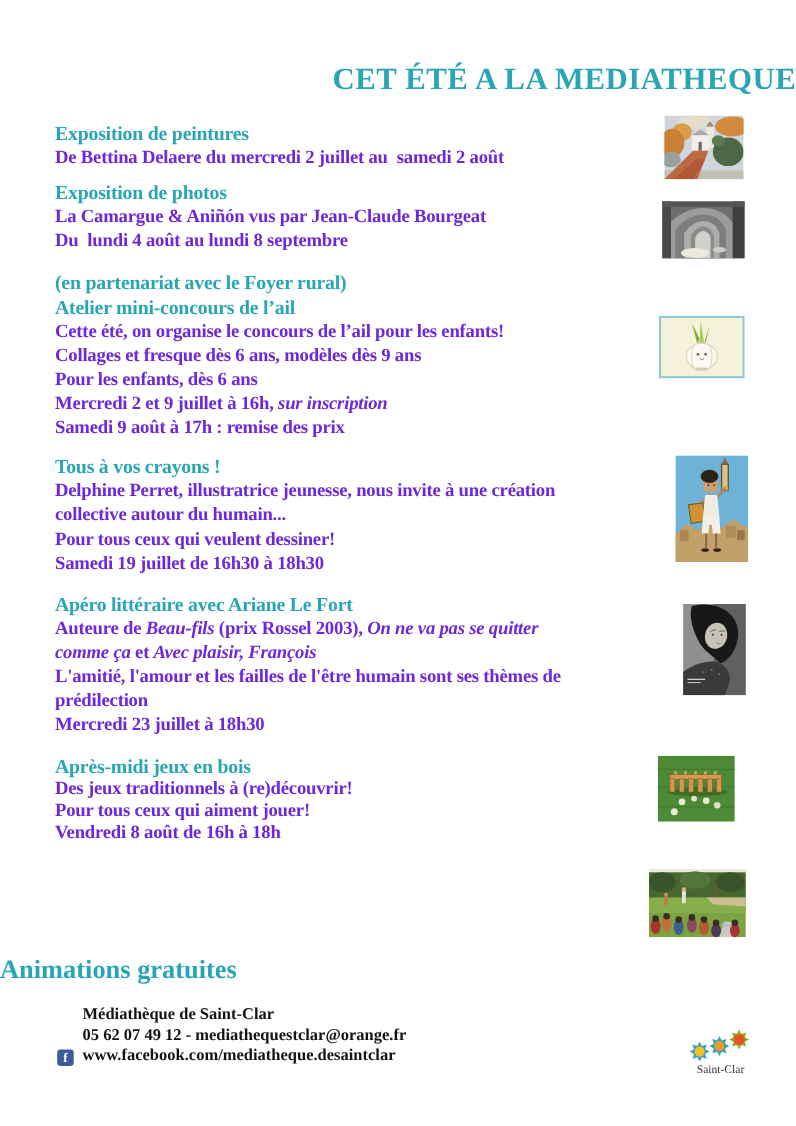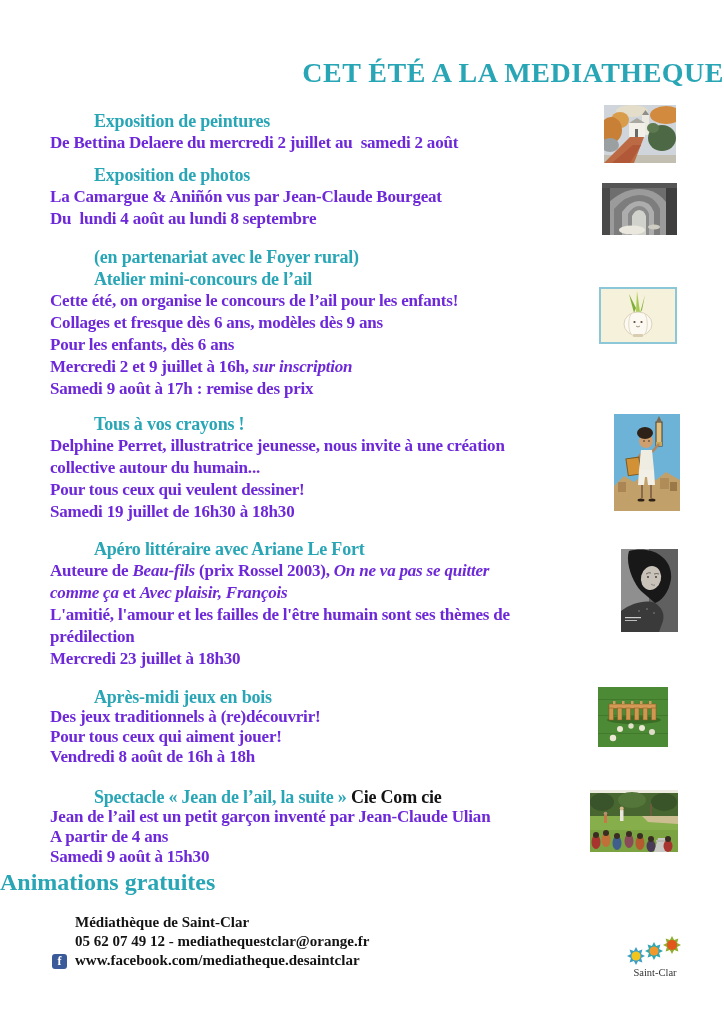--- a/index.html
+++ b/index.html
@@ -6,21 +6,21 @@
   .page {
     position:relative; width:724px; height:1024px; background:#ffffff;
     font-family:"Liberation Serif", serif; overflow:hidden;
   }
   .title {
     position:absolute; top:57px; left:0; width:100%; text-align:right;
     font-size:28px; font-weight:bold; color:#29a6b6; letter-spacing:0.5px;
     white-space:pre;
   }
   .sec { position:absolute; left:50px; }
-  .h  { color:#29a6b6; font-weight:bold; font-size:18px; line-height:22px; white-space:pre; letter-spacing:-0.2px;margin-left:44px; }
+  .h  { color:#29a6b6; font-weight:bold; font-size:18px; line-height:22px; white-space:pre; letter-spacing:-0.2px; }
   .bl { color:#6d28d9; font-weight:bold; font-size:17px; line-height:22px; white-space:pre; letter-spacing:-0.2px; }
   .tight .h, .tight .bl { line-height:20px; }
   .it { font-style:italic;margin-top:34px; }
   .dark { color:#131313; }
   .s1 { top:110px; }
   .s2 { top:164px; }
   .s3 { top:246px; }
   .s4 { top:413px; }
   .s5 { top:538px; }
   .s6 { top:687px; }
@@ -97,26 +97,20 @@
     <div class="bl">Mercredi 23 juillet à 18h30</div>
   </div>
 
   <div class="sec s6 tight">
     <div class="h">Après-midi jeux en bois</div>
     <div class="bl">Des jeux traditionnels à (re)découvrir!</div>
     <div class="bl">Pour tous ceux qui aiment jouer!</div>
     <div class="bl">Vendredi 8 août de 16h à 18h</div>
   </div>
 
-  <div class="sec s7 tight">
-    <div class="h"><span>Spectacle « Jean de l’ail, la suite » </span><span class="dark">Cie Com cie</span></div>
-    <div class="bl">Jean de l’ail est un petit garçon inventé par Jean-Claude Ulian</div>
-    <div class="bl">A partir de 4 ans</div>
-    <div class="bl">Samedi 9 août à 15h30</div>
-  </div>
 
   <div class="closing">Animations gratuites</div>
 
   <div class="img i1">
     <svg viewBox="0 0 72 58" preserveAspectRatio="none">
       <rect width="72" height="58" fill="#cfd5da"></rect>
       <ellipse cx="28" cy="6" rx="16" ry="6" fill="#e4ddc9"></ellipse>
       <ellipse cx="62" cy="10" rx="16" ry="9" fill="#d28a3e"></ellipse>
       <ellipse cx="16" cy="15" rx="9" ry="8" fill="#d99c4a"></ellipse>
       <ellipse cx="7" cy="25" rx="11" ry="13" fill="#c87f36"></ellipse>

